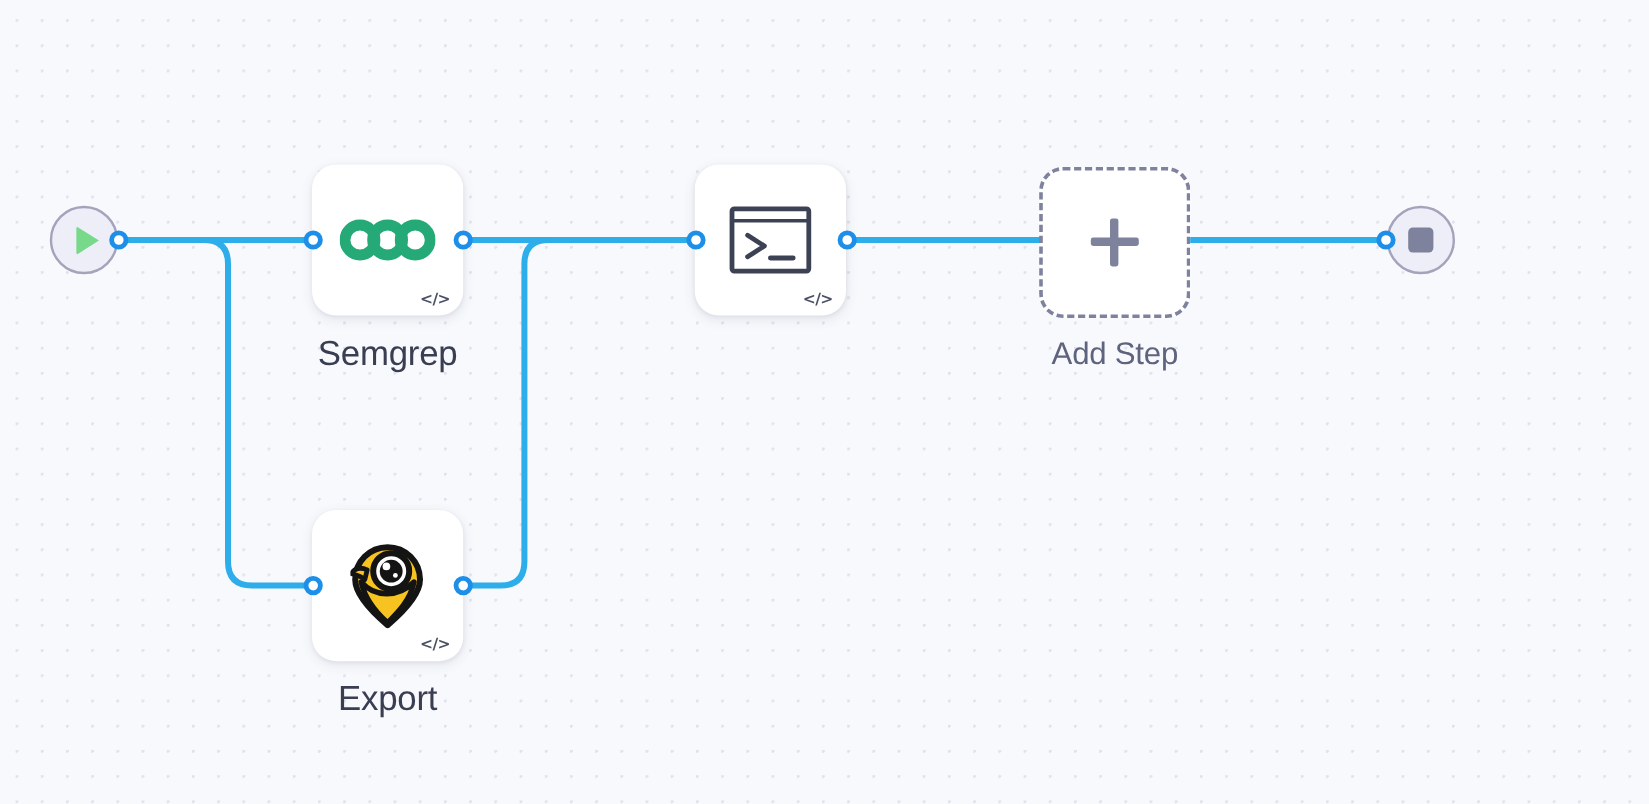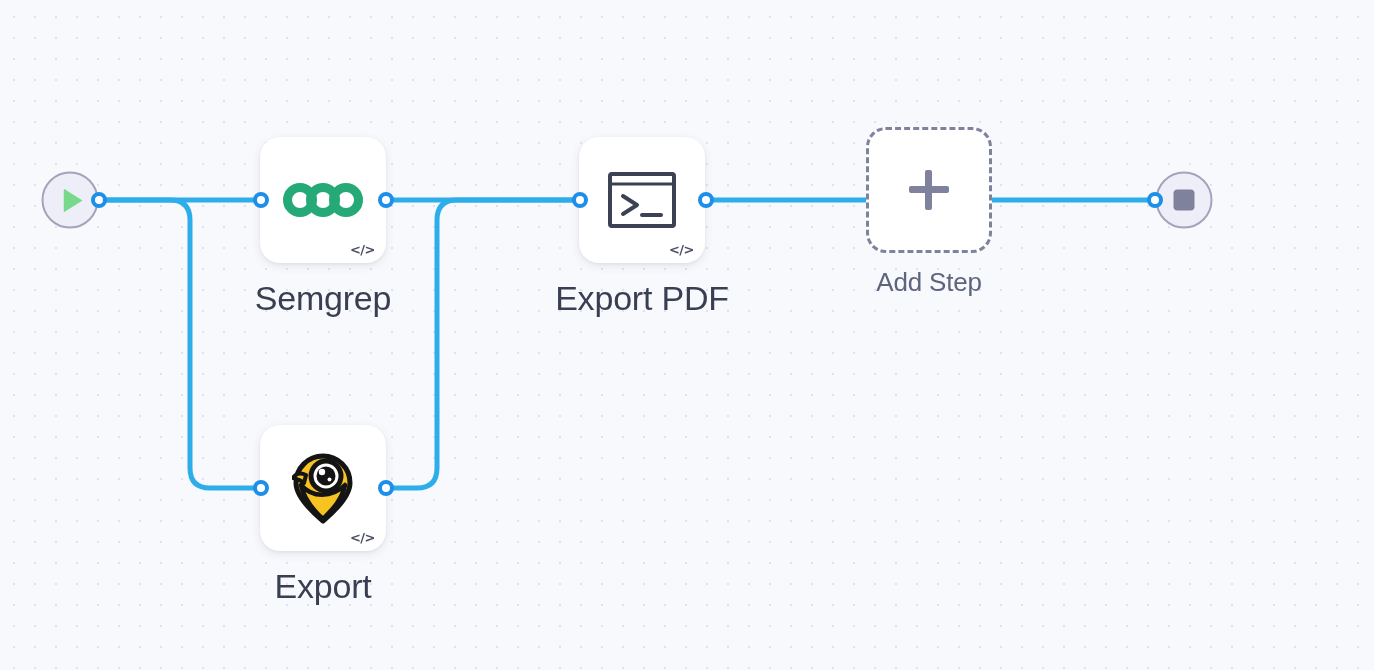--- a/index.html
+++ b/index.html
@@ -115,21 +115,21 @@
     color: #4a4f66;
     letter-spacing: -0.5px;
     line-height: 1;
   }
   .node-label {
     position: absolute;
     left: 50%;
     transform: translateX(-50%);
     top: 142px;
     white-space: nowrap;
-    font-size: 34px;
+    font-size: 29px;
     color: #393e52;
     letter-spacing: -0.2px;
   }
   .node-label.muted {
     color: #5f647e;
     top: 140px;
     font-size: 26px;
   }
 
   
@@ -227,26 +227,25 @@
       <span class="logo-wrap">
         <svg width="70" height="58" viewBox="0 0 70 58">
           <rect x="3" y="3" width="64" height="52" rx="2" fill="#ffffff" stroke="#3c4254" stroke-width="4"></rect>
           <line x1="3" y1="13" x2="67" y2="13" stroke="#3c4254" stroke-width="3"></line>
           <polyline points="16,25 30,34 16,43" fill="none" stroke="#3c4254" stroke-width="4" stroke-linecap="round" stroke-linejoin="round"></polyline>
           <line x1="35" y1="44" x2="54" y2="44" stroke="#3c4254" stroke-width="4" stroke-linecap="round"></line>
         </svg>
       </span>
       <span class="code-badge">&lt;/&gt;</span>
     </div>
-    <div class="node-label">Export PDF</div>
   </div>
   <div class="port" style="left:580px; top:200px;"></div>
   <div class="port" style="left:706px; top:200px;"></div>
 
-  <div class="node" style="left:866px; top:127px;">
+  <div class="node" style="left:866px; top:139px;">
     <div class="node-card dashed">
       <span class="plus-glyph"></span>
     </div>
     <div class="node-label muted">Add Step</div>
   </div>
 
   <div class="port" style="left:1155px; top:200px;"></div>
   <div class="terminal" style="left:1184px; top:200px;">
     <div class="stop-glyph"></div>
   </div>

